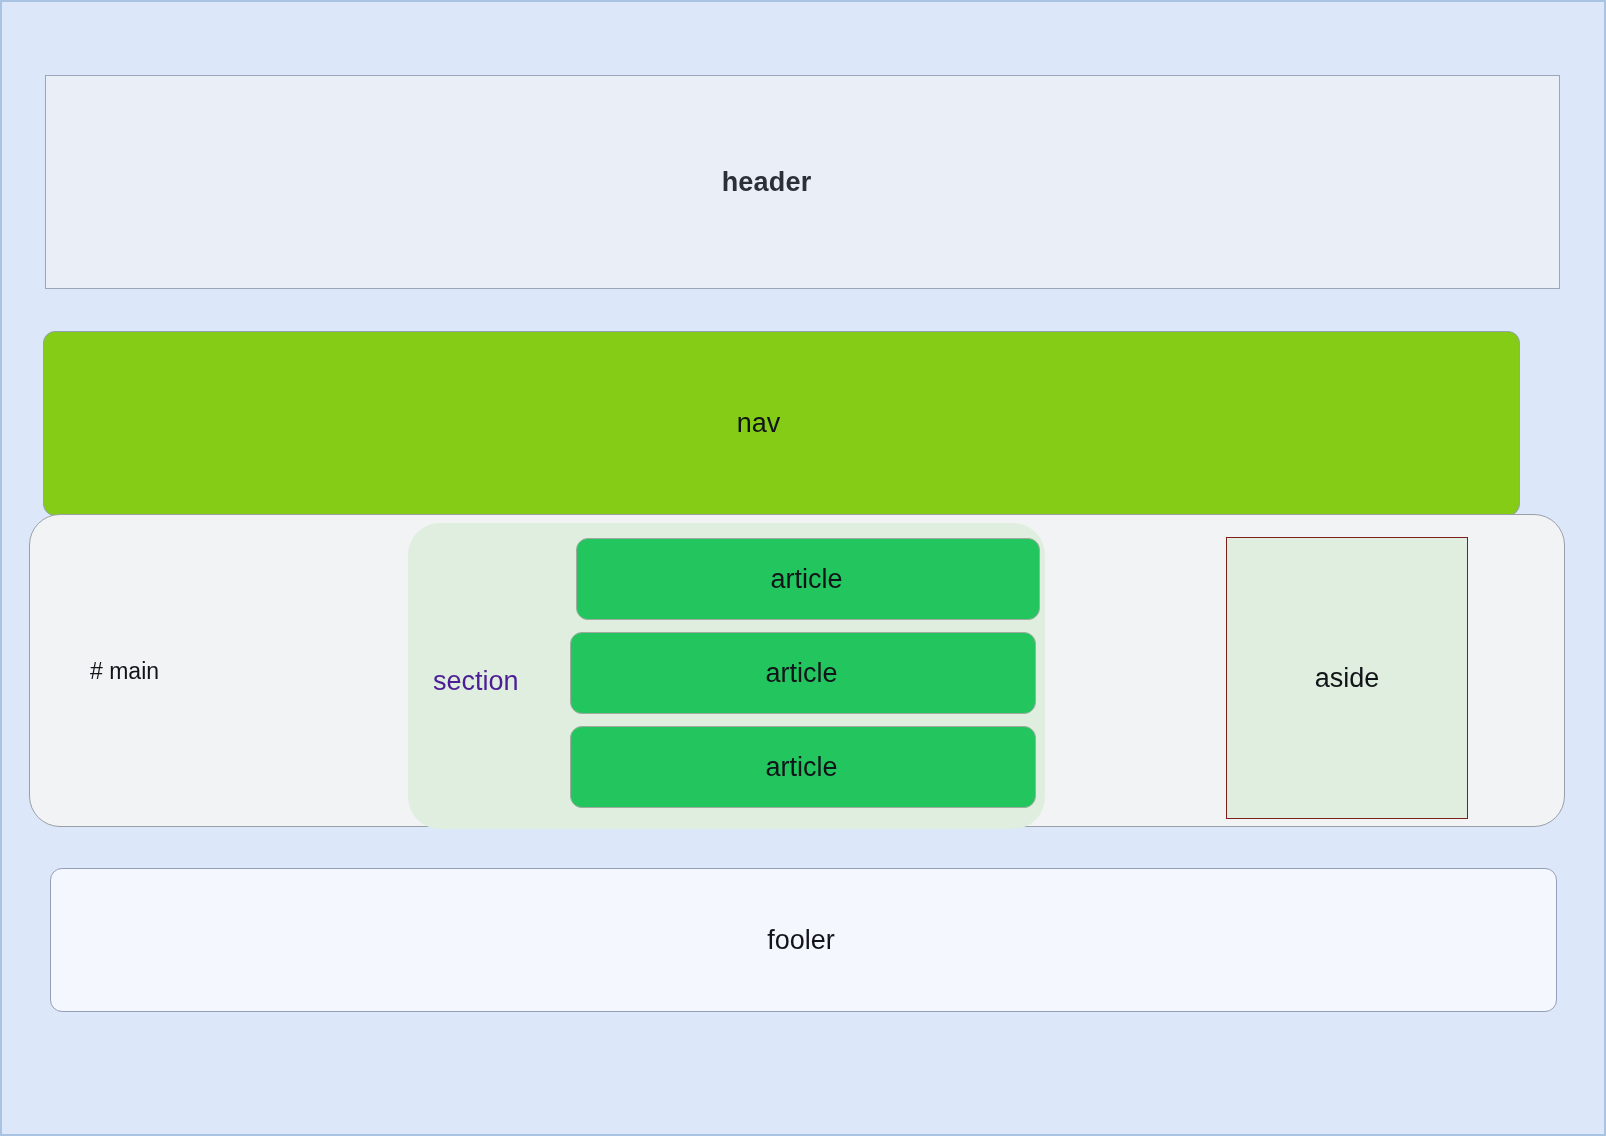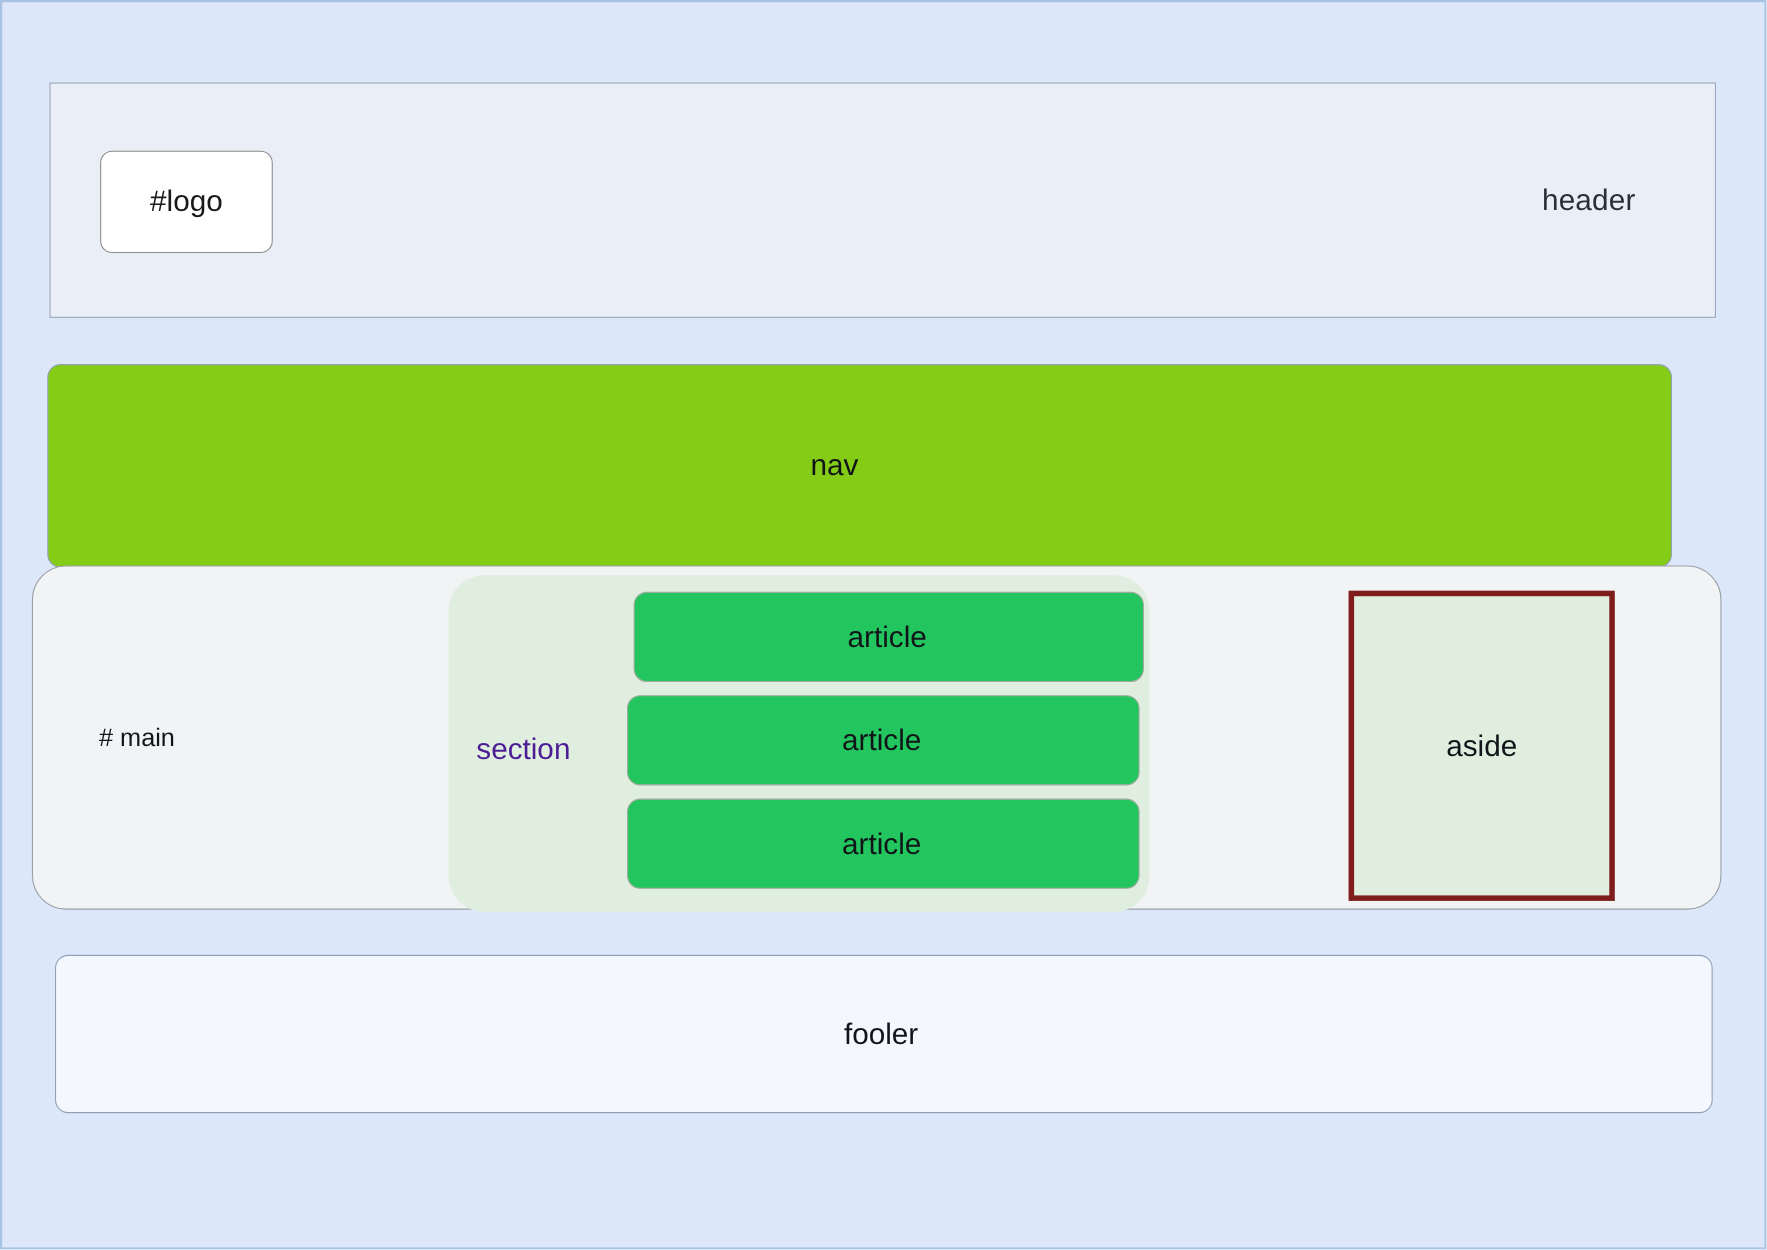--- a/index.html
+++ b/index.html
@@ -39,23 +39,23 @@
     background: #eaeef6;
     border: 1px solid #9aa6bb;
     border-radius: 0;
   }
   #header-title {
     position: absolute;
     left: 0;
     right: 0;
     top: 50%;
     transform: translateY(-50%);
-    text-align: right;
+    text-align: center;
     font-size: 27px;
-    font-weight: normal;
+    font-weight: bold;
     color: #2b2f38;
     letter-spacing: 0.2px;
     padding-right: 72px;
     box-sizing: border-box;
   }
   #logo-box {
     position: absolute;
     left: 45px;
     top: 61px;
     width: 157px;
@@ -147,21 +147,21 @@
 
   
   #aside-box {
     position: absolute;
     left: 1196px;
     top: 22px;
     width: 242px;
     height: 282px;
     box-sizing: border-box;
     background: #dfeede;
-    border: 5px solid #7f1d1d;
+    border: 1px solid #7f1d1d;
     border-radius: 0;
     display: flex;
     align-items: center;
     justify-content: center;
     text-align: right;
   }
 
   
   #footer-box {
     position: absolute;
@@ -178,23 +178,20 @@
     justify-content: center;
   }
   #footer-box .box-label { padding-right: 5px; }
 </style>
 </head>
 <body>
 
 <div id="page">
 
   <div id="header-box">
-    <div id="logo-box">
-      <span class="box-label">#logo</span>
-    </div>
     <div id="header-title">header</div>
   </div>
 
   <div id="nav-box">
     <span class="box-label">nav</span>
   </div>
 
   <div id="main-box">
 
     <div id="main-label"># main</div>

